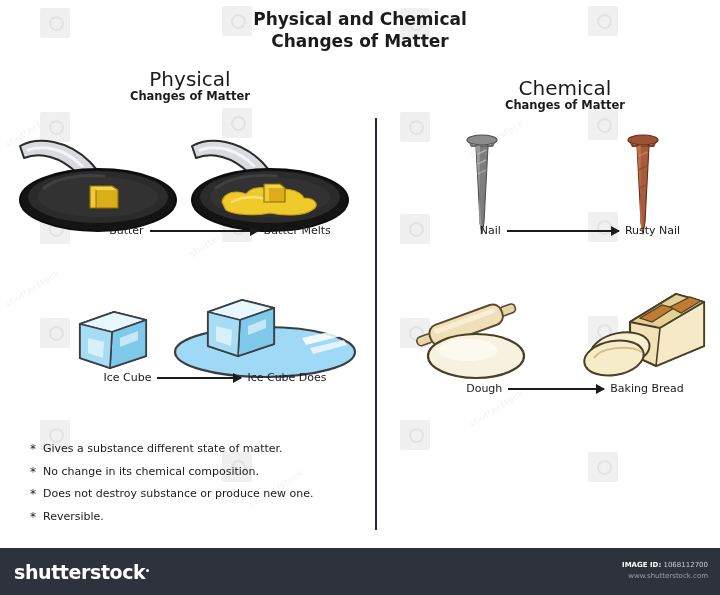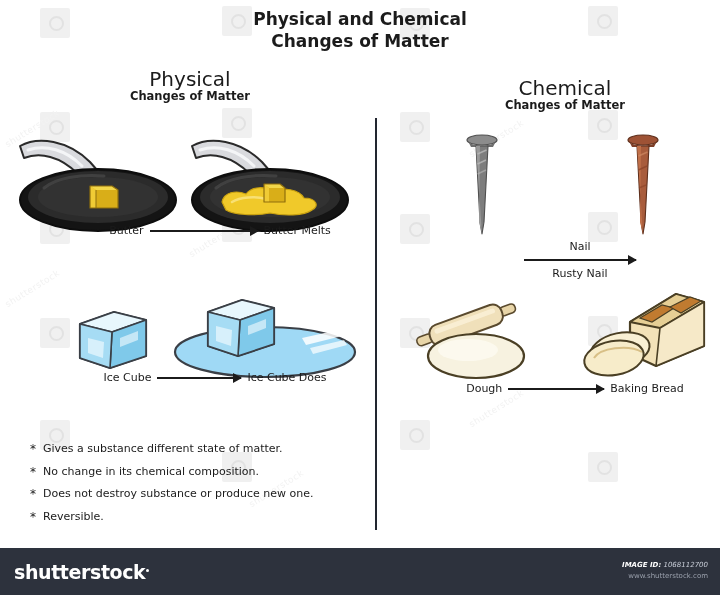--- a/index.html
+++ b/index.html
@@ -196,21 +196,21 @@
   }
   .footer-meta {
     position: absolute;
     right: 12px;
     top: 12px;
     text-align: right;
     color: #9aa0ac;
     font-size: 7px;
     line-height: 11px;
   }
-  .footer-meta .idline { color: #c9ced8; font-style: italic; }
+  .footer-meta .idline { color: #c9ced8; }
   .footer-meta .idline b { color: #ffffff; }
 </style>
 </head>
 <body>
 
 <div class="page">
 
   <div class="watermarks">
     <div class="wm-box" style="left:40px; top:8px;"></div>
     <div class="wm-box" style="left:222px; top:6px;"></div>
@@ -359,21 +359,21 @@
         <path d="M174 11 C 177 17, 199 17, 202 11 L 199 17 L 177 17 Z" fill="#7e3f28"></path>
         <polygon points="182,16 194,16 190,92 188,104 186,92" fill="#a85c3c" stroke="#5e2f1c" stroke-width="1.1" stroke-linejoin="round"></polygon>
         <polygon points="182,16 186,16 185,92 188,104" fill="#c07049"></polygon>
         <path d="M183.5 26 L 192.5 22" stroke="#cf8a63" stroke-width="1.5" opacity="0.7"></path>
         <path d="M183.5 40 L 192 36" stroke="#8a4227" stroke-width="1.5" opacity="0.7"></path>
         <path d="M184 58 L 191 55" stroke="#8a4227" stroke-width="1.4" opacity="0.6"></path>
       </g>
     </svg>
   </div>
 
-  <div class="labelrow" style="left:450px; top:240px; width:260px;flex-direction:column;">
+  <div class="labelrow" style="left:450px; top:224px; width:260px;">
     <span class="lbl">Nail</span>
     <span class="arrow" style="width:112px;"></span>
     <span class="lbl">Rusty Nail</span>
   </div>
 
   <div class="illus" style="left:398px; top:288px; width:312px; height:94px;">
     <svg width="312" height="94" viewBox="0 0 312 94" xmlns="http://www.w3.org/2000/svg">
 
       <g>
 

